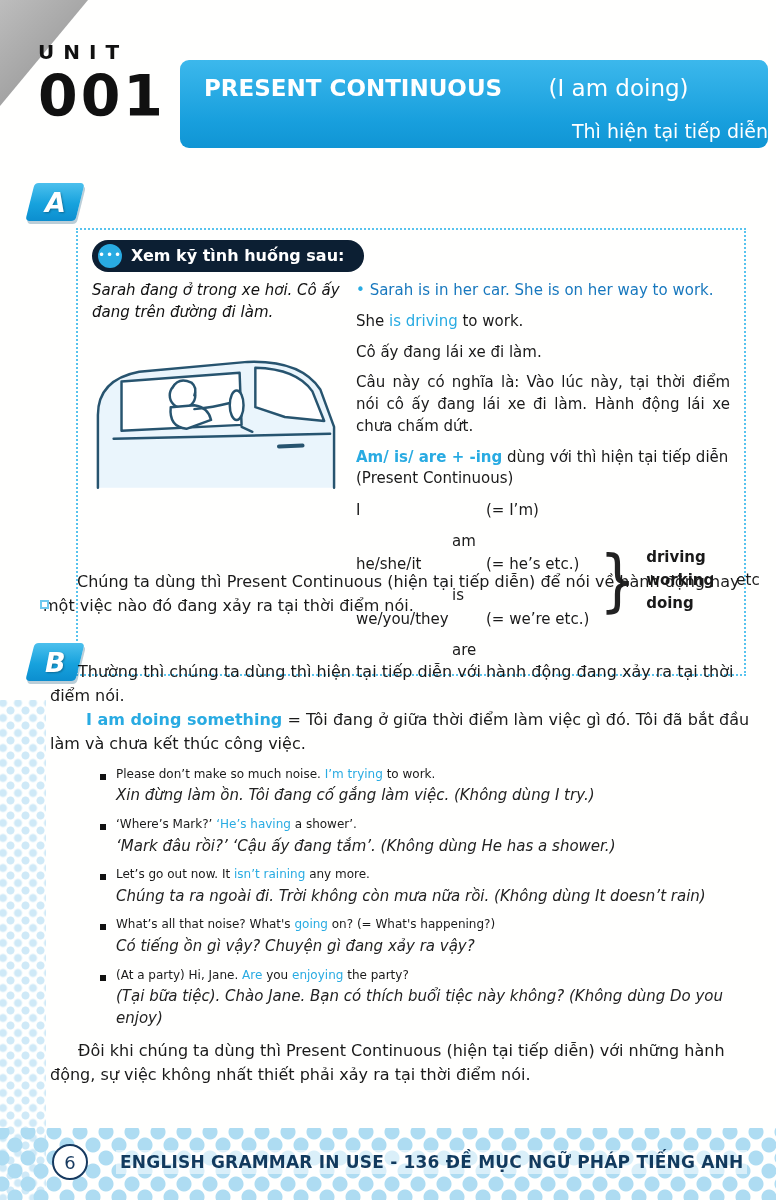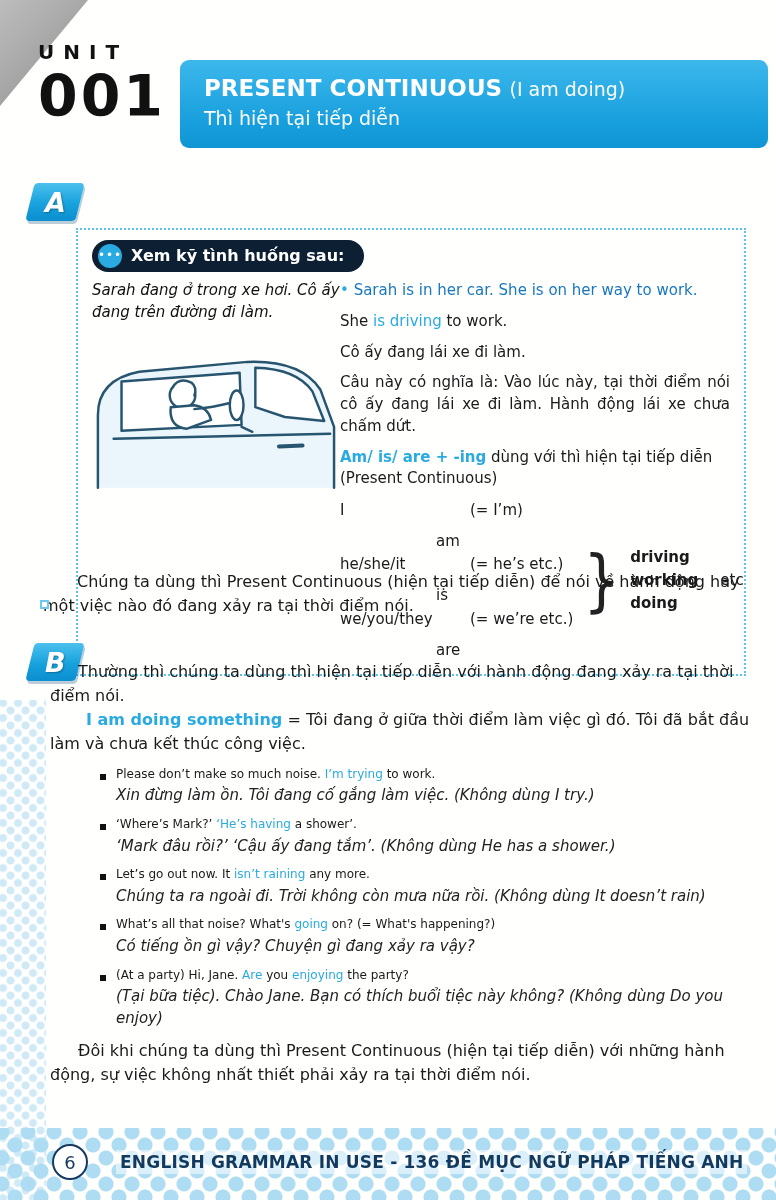--- a/index.html
+++ b/index.html
@@ -19,22 +19,22 @@
   .unit-block{ position:absolute; left:38px; top:40px; z-index:2; }
   .unit-label{ font-size:20px; font-weight:700; letter-spacing:9px; color:#111; }
   .unit-number{ font-size:57px; font-weight:800; letter-spacing:3px; line-height:1.05; color:#111; margin-top:3px; }
   .banner{
     position:absolute; left:180px; top:60px; width:588px; height:88px;
     background:linear-gradient(180deg,#3cb8ec 0%,#189fdd 70%,#1095d4 100%);
     border-radius:9px; color:#fff; padding:14px 0 0 24px;
   }
   .banner-line1{ font-size:23px; line-height:1.3; }
   .banner-title{ font-weight:700; }
-  .banner-sub{ font-weight:400; font-size:19px; }
-  .banner-line2{ font-size:19px; margin-top:3px; }
+  .banner-sub{ font-weight:400; font-size:23px;margin-left:39px; }
+  .banner-line2{ font-size:19px; margin-top:16px;text-align:right; }
 
   
   .badge{
     position:absolute; width:50px; height:38px;
     background:linear-gradient(180deg,#4cc0ed 0%,#17a2dd 55%,#0c8ecf 100%);
     transform:skewX(-14deg); border-radius:4px;
     box-shadow:2px 3px 0 rgba(10,80,120,.28);
     display:flex; align-items:center; justify-content:center;
   }
   .badge-a{ left:30px; top:183px; }
@@ -54,21 +54,21 @@
     display:inline-flex; align-items:center; gap:9px;
     background:#0c1f33; color:#fff; border-radius:18px;
     padding:4px 20px 4px 6px; margin-bottom:8px;
   }
   .pill-icon{
     width:24px; height:24px; border-radius:50%; background:#29abe2;
     color:#fff; display:flex; align-items:center; justify-content:center;
     font-size:12px; letter-spacing:1px; flex:0 0 auto;
   }
   .pill-text{ font-weight:700; font-size:16px; }
-  .box-cols{ display:flex; }
+  .box-cols{ display:flex; gap:16px; }
   .col-left{ width:248px; flex:0 0 auto; }
   .situation-vi{ font-style:italic; color:#111; }
   .car-wrap{ margin-top:14px; }
   .col-right{ flex:1; }
   .col-right p{ margin:0 0 9px 0; }
   .en-blue{ color:#1878be; }
   .bullet-dot{ color:#29abe2; }
   .hl{ color:#29abe2; }
   .hl-bold{ color:#29abe2; font-weight:700; }
   .justify{ text-align:justify; }

